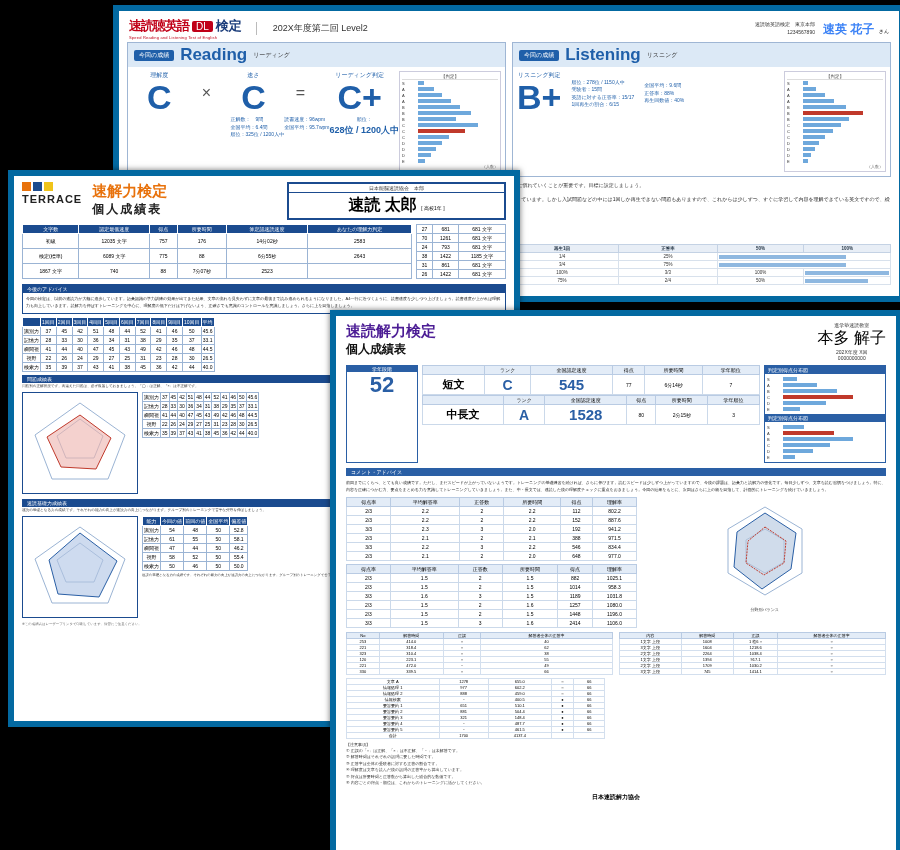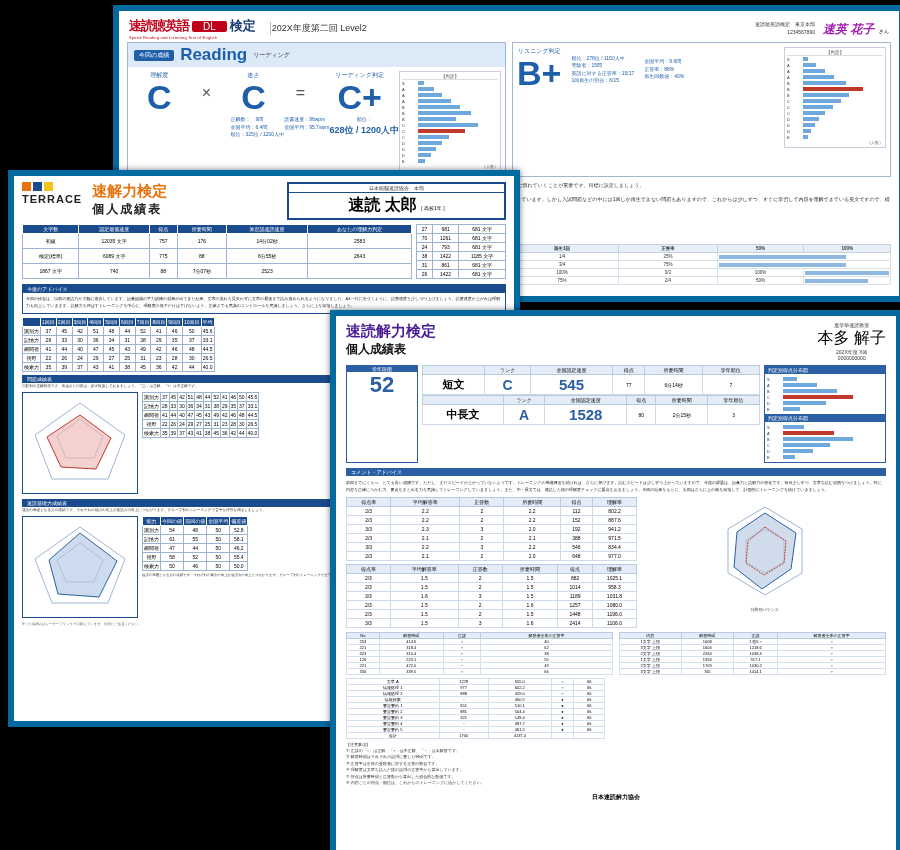--- a/index.html
+++ b/index.html
@@ -6,26 +6,26 @@
   body{width:900px;height:850px;position:relative;overflow:hidden;
        font-family:"Liberation Sans","DejaVu Sans",sans-serif;}
   .sheet{position:absolute;background:#fff;box-shadow:0 0 6px rgba(0,0,0,.55);
          border:6px solid #0369a1;overflow:hidden;}
 
   
   #sheet-eiken{left:113px;top:5px;width:780px;height:285px;}
   .eik-head{display:flex;align-items:center;padding:6px 10px 2px 10px;}
   .eik-logo{display:flex;align-items:center;gap:3px;}
   .eik-logo .jp{color:#c00018;font-size:13px;font-weight:bold;letter-spacing:-1px;}
-  .eik-logo .sq{background:#c00018;color:#fff;font-size:10px;padding:0 11px;border-radius:2px;}
+  .eik-logo .sq{background:#c00018;color:#fff;font-size:10px;padding:0 4px;border-radius:2px;}
   .eik-logo .ken{color:#1a3c7a;font-size:13px;font-weight:bold;}
   .eik-sub{font-size:4px;color:#c00018;letter-spacing:.2px;}
-  .eik-title{font-size:9px;color:#333;margin-left:14px;border-left:1px solid #bbb;padding-left:1px;}
+  .eik-title{font-size:9px;color:#333;margin-left:14px;border-left:1px solid #bbb;padding-left:16px;}
   .eik-right{margin-left:auto;text-align:right;font-size:5px;color:#333;line-height:1.5;}
-  .eik-name{font-size:12px;font-weight:bold;color:#a21caf;font-style:italic;}
+  .eik-name{font-size:12px;font-weight:bold;color:#3b82f6;}
 
   .eik-body{display:flex;gap:6px;padding:0 8px;}
   .panel{flex:1;border:1px solid #9fb6d4;}
   .panel-h{display:flex;align-items:center;gap:6px;background:#dce9f6;padding:2px 6px;}
   .badge{background:#1f5fa9;color:#fff;font-size:6px;padding:1px 5px;border-radius:2px;}
   .panel-h .big{color:#1f5fa9;font-size:17px;font-weight:bold;}
   .panel-h .kana{font-size:6px;color:#333;}
   .panel-in{display:flex;padding:4px;}
   .score-area{flex:1;}
   .score-row{display:flex;align-items:center;justify-content:space-around;text-align:center;}
@@ -234,20 +234,25 @@
                 <span>E</span>
                 <div class="hbar" style="width: 7.2px;"></div>
               </div>
             </div>
           <div class="hnote">（人数）</div>
         </div>
       </div>
     </div>
 
     <div class="panel">
+      <div class="panel-h">
+        <span class="badge">今回の成績</span>
+        <span class="big">Listening</span>
+        <span class="kana">リスニング</span>
+      </div>
       <div class="panel-in">
         <div class="score-area">
           <div class="score-row" style="justify-content:flex-start;gap:10px;">
             <div style="text-align:center;">
               <div class="score-lbl">リスニング判定</div>
               <div class="grade">B+</div>
             </div>
             <div class="score-det" style="display:block;">
               <div>順位：278位 / 1150人中</div>
               <div>受験者：15問</div>

